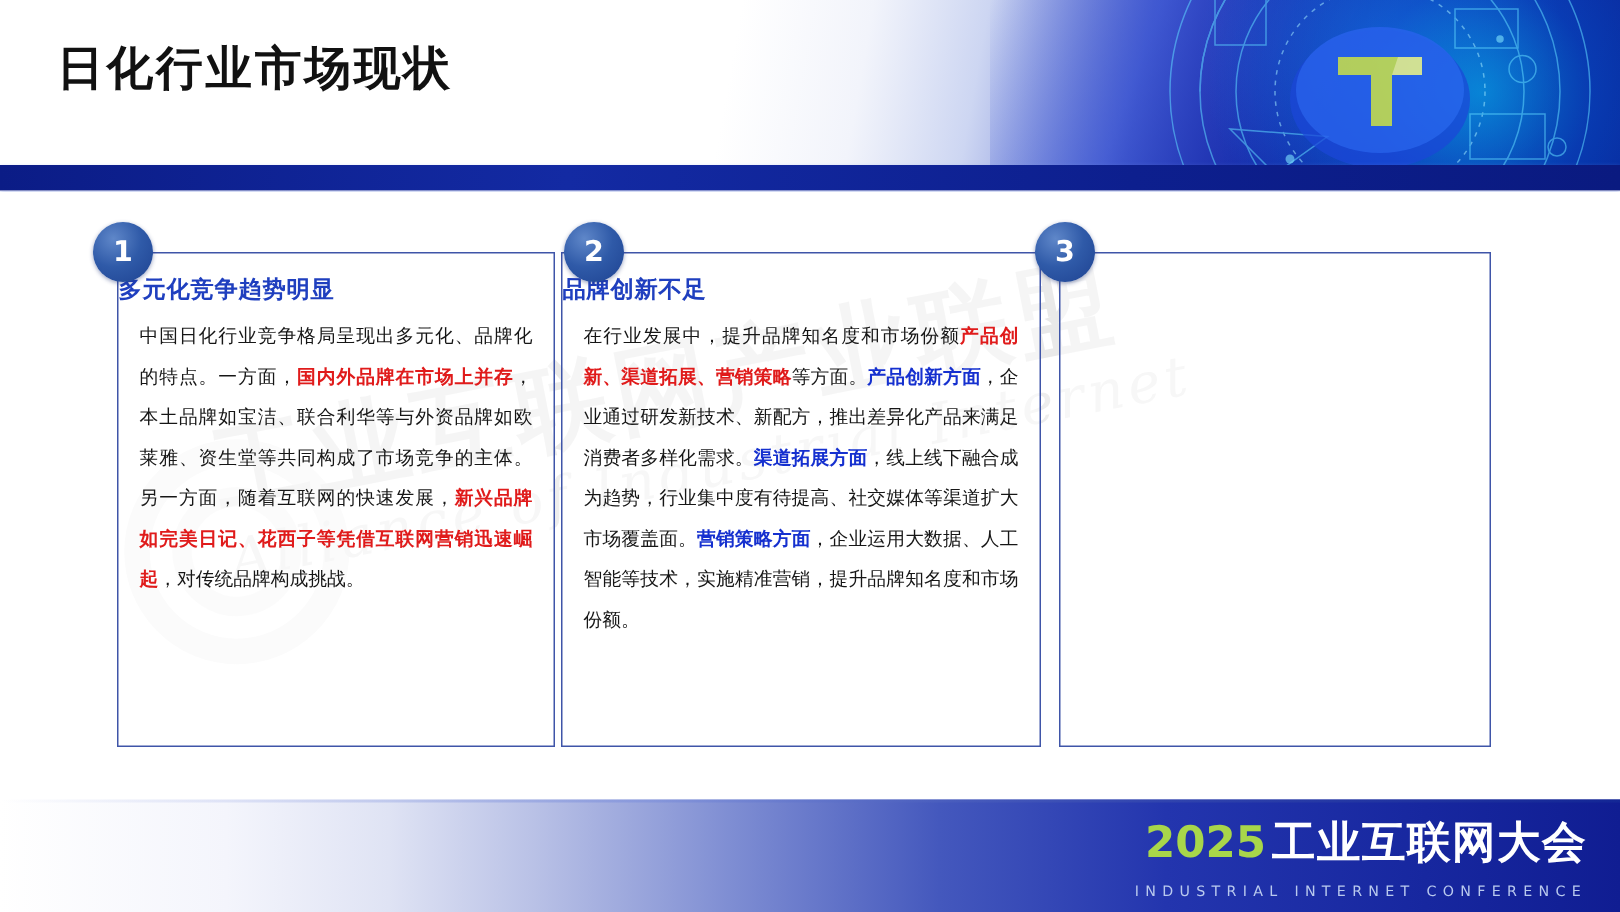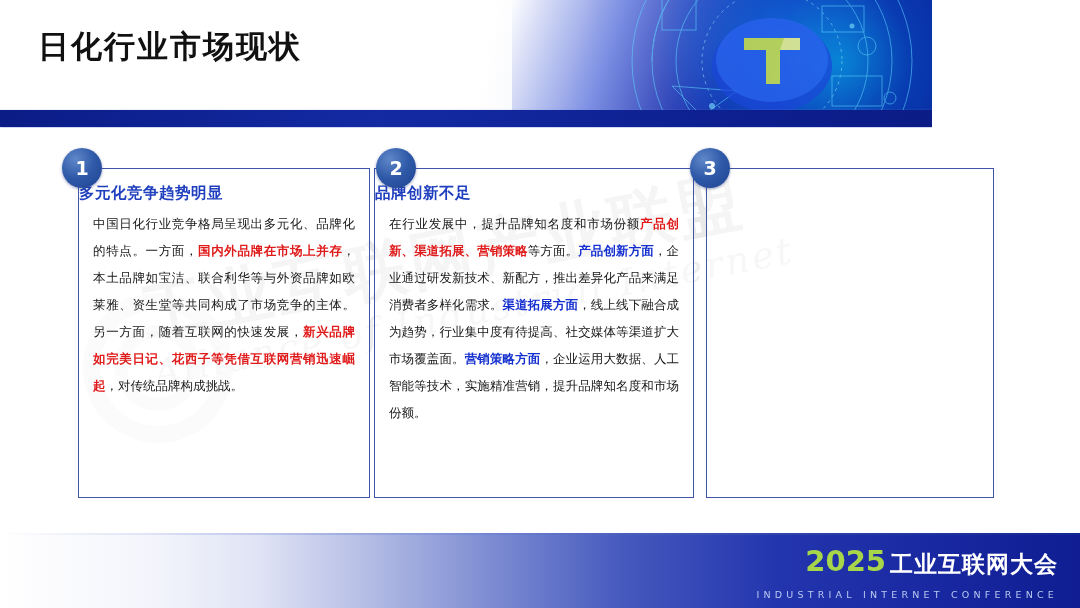--- a/index.html
+++ b/index.html
@@ -12,21 +12,21 @@
   #slide {
     position: relative;
     width: 1080px; height: 608px;
     background: #ffffff;
     overflow: hidden;
   }
 
   
   .header {
     position: absolute; left: 0; top: 0;
-    width: 932px; height: 128px;
+    width: 1080px; height: 128px;
     overflow: hidden;
   }
   .header-bg-white {
     position: absolute; left: 0; top: 0;
     width: 1080px; height: 112px;
     background: linear-gradient(100deg,
       #ffffff 0%, #ffffff 45%, #f2f4fb 53%,
       #cdd6f2 60%, #5d6fd0 70%, #2333b4 80%, #1326a8 100%);
   }
   .header-tech {
@@ -138,21 +138,21 @@
     position: absolute; right: 22px; top: 14px;
     text-align: left; line-height: 1;
   }
   .fl-row { display: flex; align-items: flex-end; justify-content: flex-end; }
   .fl-year {
     font-size: 29px; font-weight: 700; color: #a8d64a;
     letter-spacing: 0px;
     font-family: "DejaVu Sans", "Liberation Sans", sans-serif;
   }
   .fl-cn {
-    font-size: 23px; font-weight: 700; color: #ffffff;
+    font-size: 29px; font-weight: 700; color: #ffffff;
     letter-spacing: 1px; margin-left: 4px;
     font-family: "DejaVu Sans", "Liberation Sans", sans-serif;
   }
   .fl-en {
     margin-top: 14px;
     font-size: 9.5px; color: #b9c9ee; letter-spacing: 4.2px;
     font-family: "DejaVu Sans", "Liberation Sans", sans-serif;
   }
 </style>
 </head>

